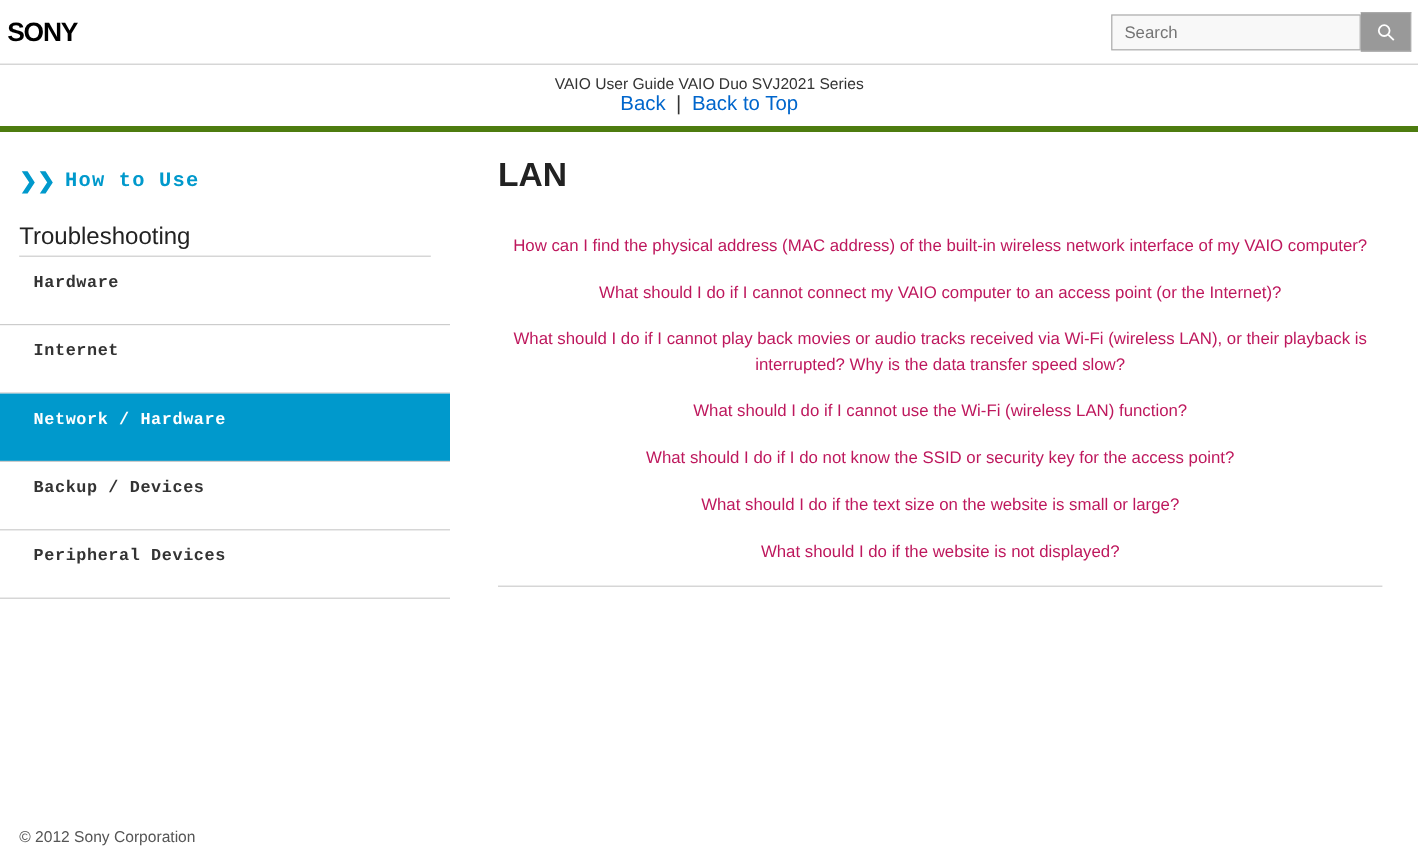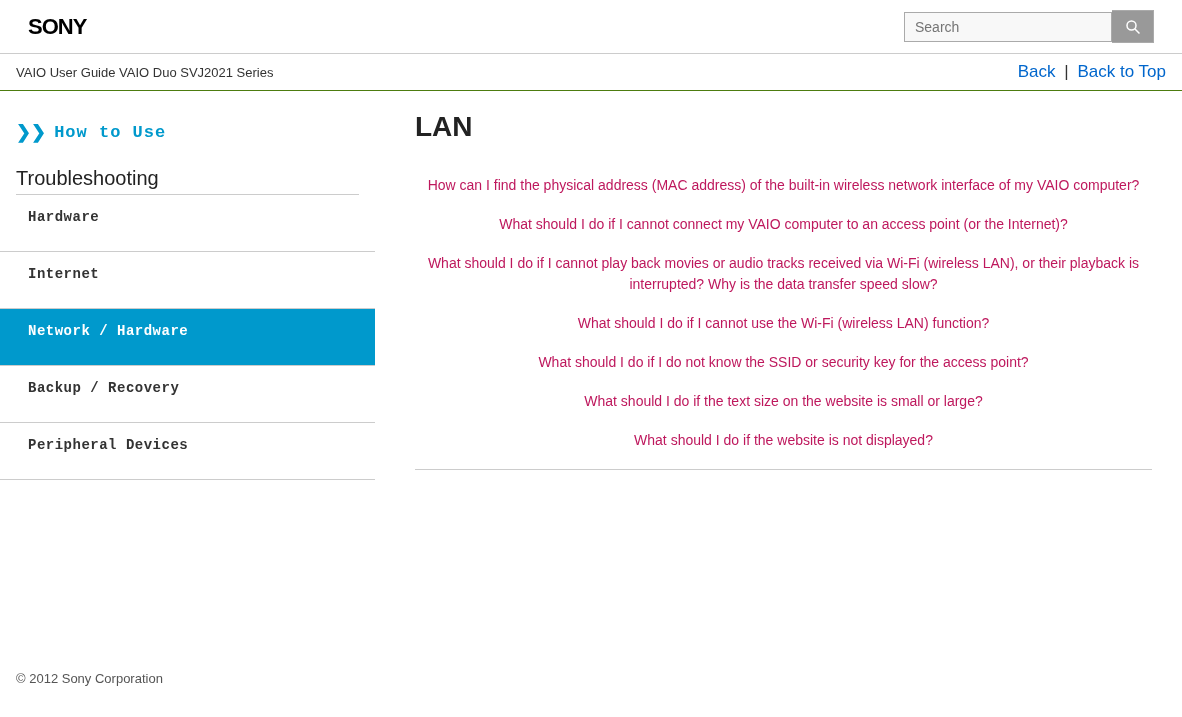--- a/index.html
+++ b/index.html
@@ -9,21 +9,21 @@
       color: #333;
       background: #fff;
       width: 1182px;
     }
 
     
     .header {
       display: flex;
       align-items: center;
       justify-content: space-between;
-      padding: 10px 28px;
+      padding: 10px 6px;
       border-bottom: 1px solid #ccc;
       background: #fff;
     }
     .logo {
       font-size: 22px;
       font-weight: 900;
       letter-spacing: -1px;
       color: #000;
       font-family: 'Arial Black', Arial, sans-serif;
     }
@@ -56,21 +56,22 @@
       width: 16px;
       height: 16px;
     }
 
     
     .breadcrumb-bar {
       display: flex;
       justify-content: space-between;
       align-items: center;
       padding: 8px 16px;
-      border-bottom: 1px solid #4d7c0f;
+      border-bottom: 5px solid #4d7c0f;
+      flex-direction: column;
     }
     .breadcrumb-text {
       font-size: 13px;
       color: #333;
     }
     .breadcrumb-nav {
       font-size: 17px;
     }
     .breadcrumb-nav a {
       color: #0066cc;
@@ -219,21 +220,21 @@
 
     <div class="sidebar-item">
       <span>Internet</span>
     </div>
 
     <div class="sidebar-item active">
       <span>Network / Hardware</span>
     </div>
 
     <div class="sidebar-item">
-      <span>Backup / Recovery</span>
+      <span>Backup / Devices</span>
     </div>
 
 
     <div class="sidebar-item">
       <span>Peripheral Devices</span>
     </div>
   </div>
 
   <div class="content-area">
     <h1 class="content-title">LAN</h1>

